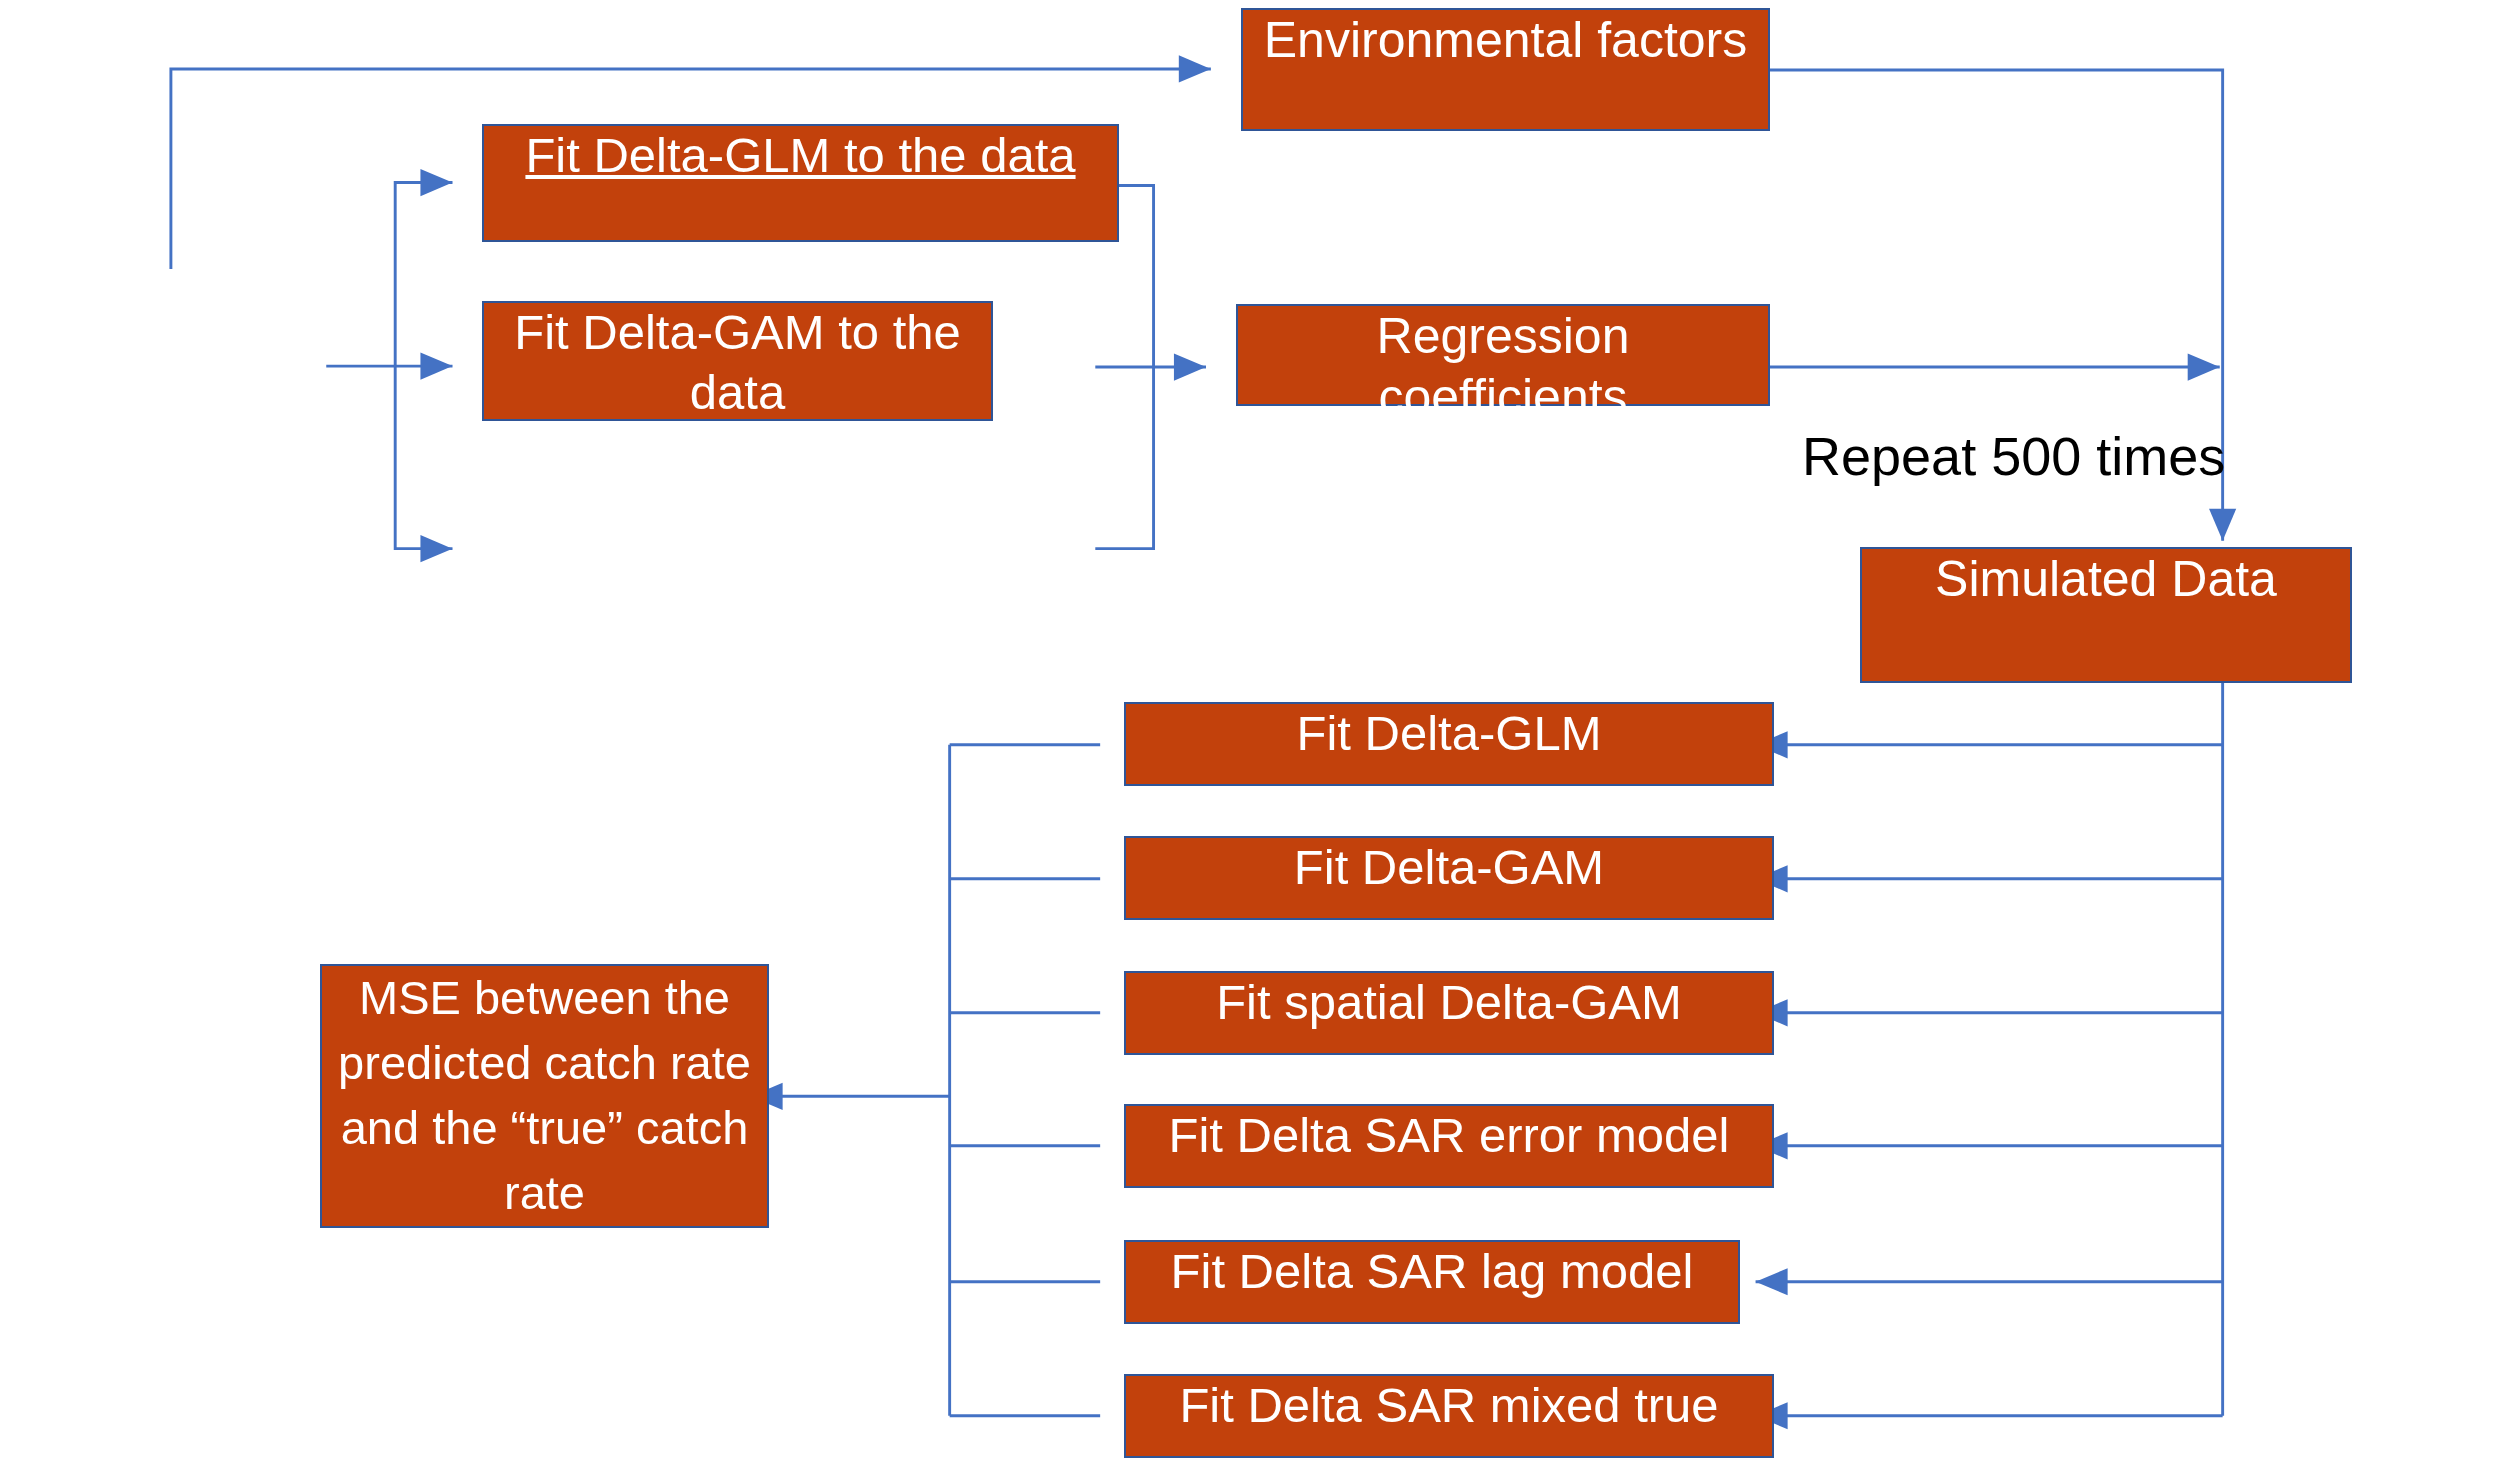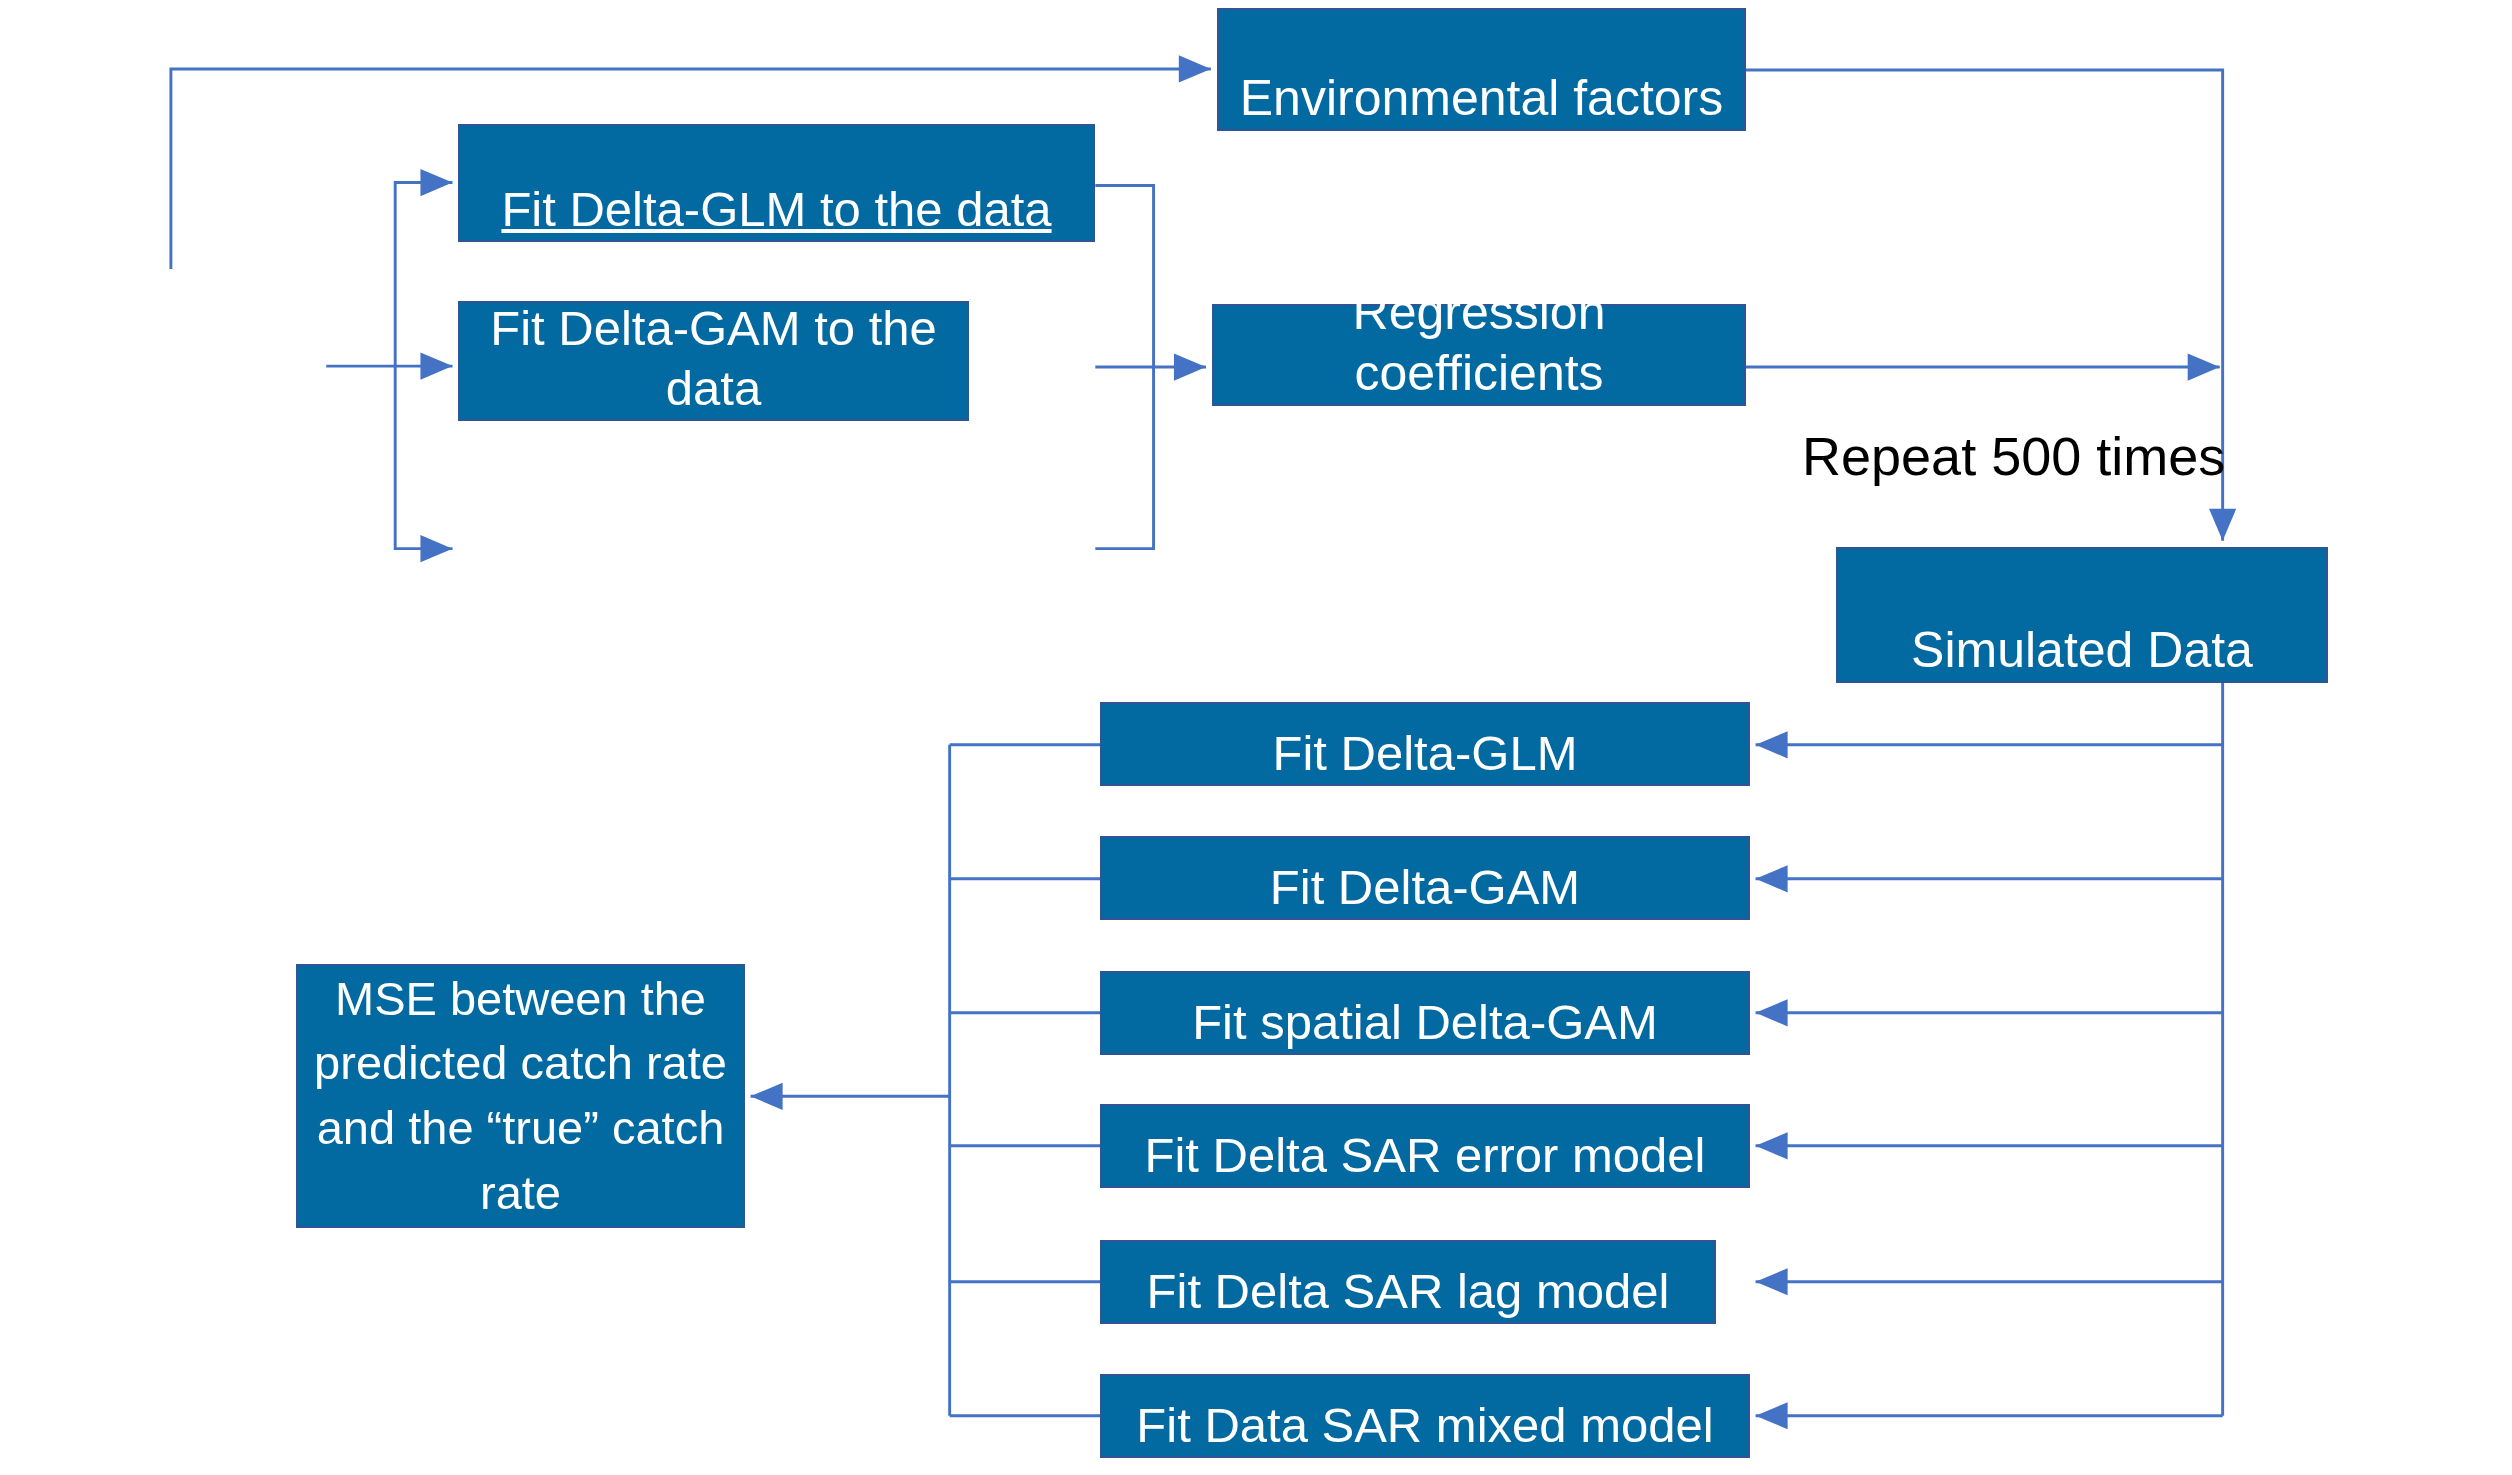--- a/index.html
+++ b/index.html
@@ -5,28 +5,29 @@
   html,body{margin:0;padding:0;background:#ffffff;}
   #stage{
     position:relative;
     width:2512px;height:1475px;
     background:#ffffff;
     font-family:"Liberation Sans", sans-serif;
     overflow:hidden;
   }
   .node{
     position:absolute;
-    background:#0369a1;
+    background:#c2410c;
     border:2.9px solid #2F5597;
     box-sizing:border-box;
     color:#ffffff;
-    display:flex;align-items:flex-end;justify-content:center;
+    display:flex;align-items:flex-start;justify-content:center;
     text-align:center;
     font-size:49px;
     line-height:1.22;
+    margin-left:24px;
   }
   .node .lbl{display:block;width:100%;padding:0 9.7px;}
   
   .n-survey   {left:15.5px;   top:269px;  width:311px; height:195px; font-size:52px;}
   .n-env      {left:1217px; top:7.8px;    width:529px; height:123px; font-size:50px;}
   .n-glm-top  {left:458px;  top:124px;  width:637px; height:118px;text-decoration:underline;}
   .n-gam-top  {left:458px;  top:301px;  width:511px; height:120px;}
   .n-sar-top  {left:458px;  top:486px;  width:637px; height:126px; line-height:1.24;}
   .n-reg      {left:1212px; top:304px;  width:534px; height:102px; font-size:50px;}
   .n-sim      {left:1836px; top:547px;  width:492px; height:136px; font-size:50px;}
@@ -115,21 +116,21 @@
   <div class="node n-b3">
     <span class="lbl">Fit spatial Delta-GAM</span>
   </div>
   <div class="node n-b4">
     <span class="lbl">Fit Delta SAR error model</span>
   </div>
   <div class="node n-b5">
     <span class="lbl">Fit Delta SAR lag model</span>
   </div>
   <div class="node n-b6">
-    <span class="lbl">Fit Data SAR mixed model</span>
+    <span class="lbl">Fit Delta SAR mixed true</span>
   </div>
   <div class="node n-mse">
     <span class="lbl">MSE between the predicted catch rate and the “true” catch rate</span>
   </div>
 
   <div class="annotation">Repeat 500 times</div>
 
 </div>
 
 

